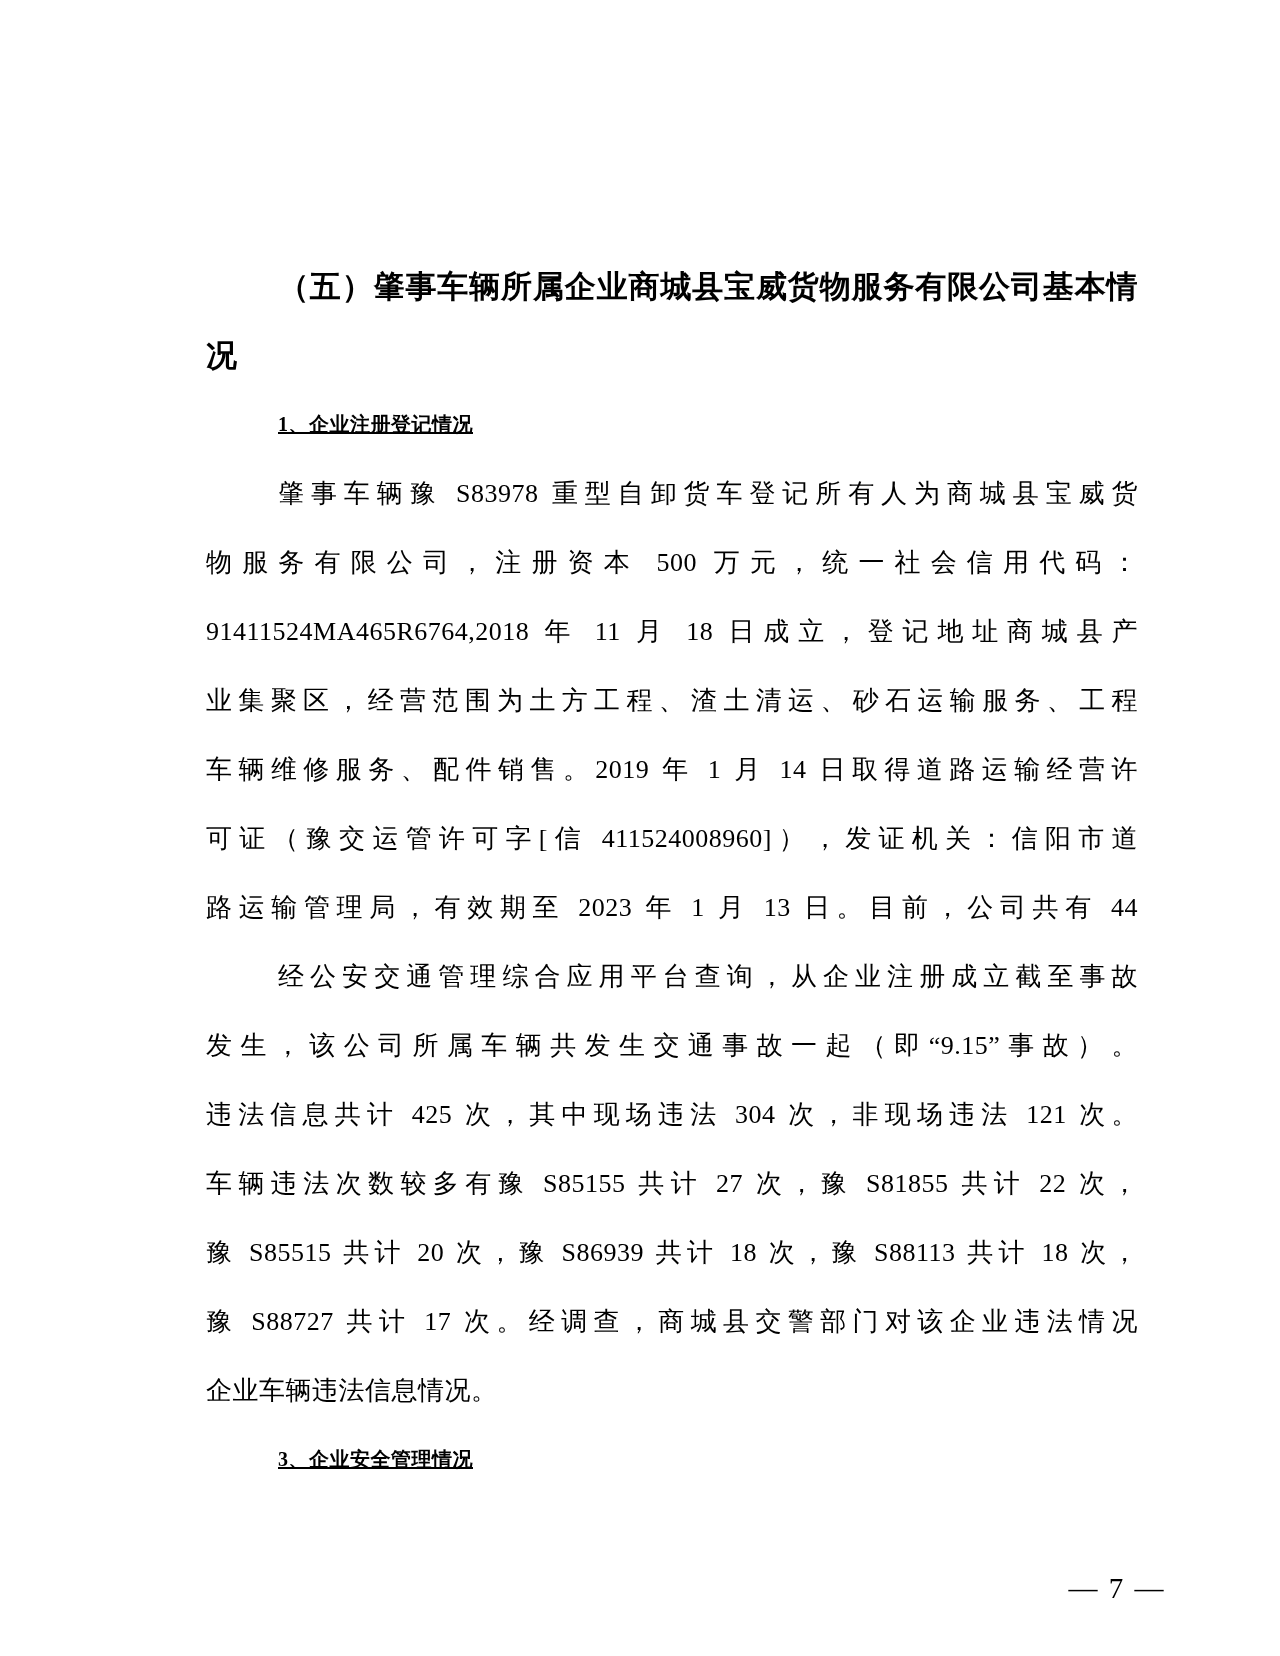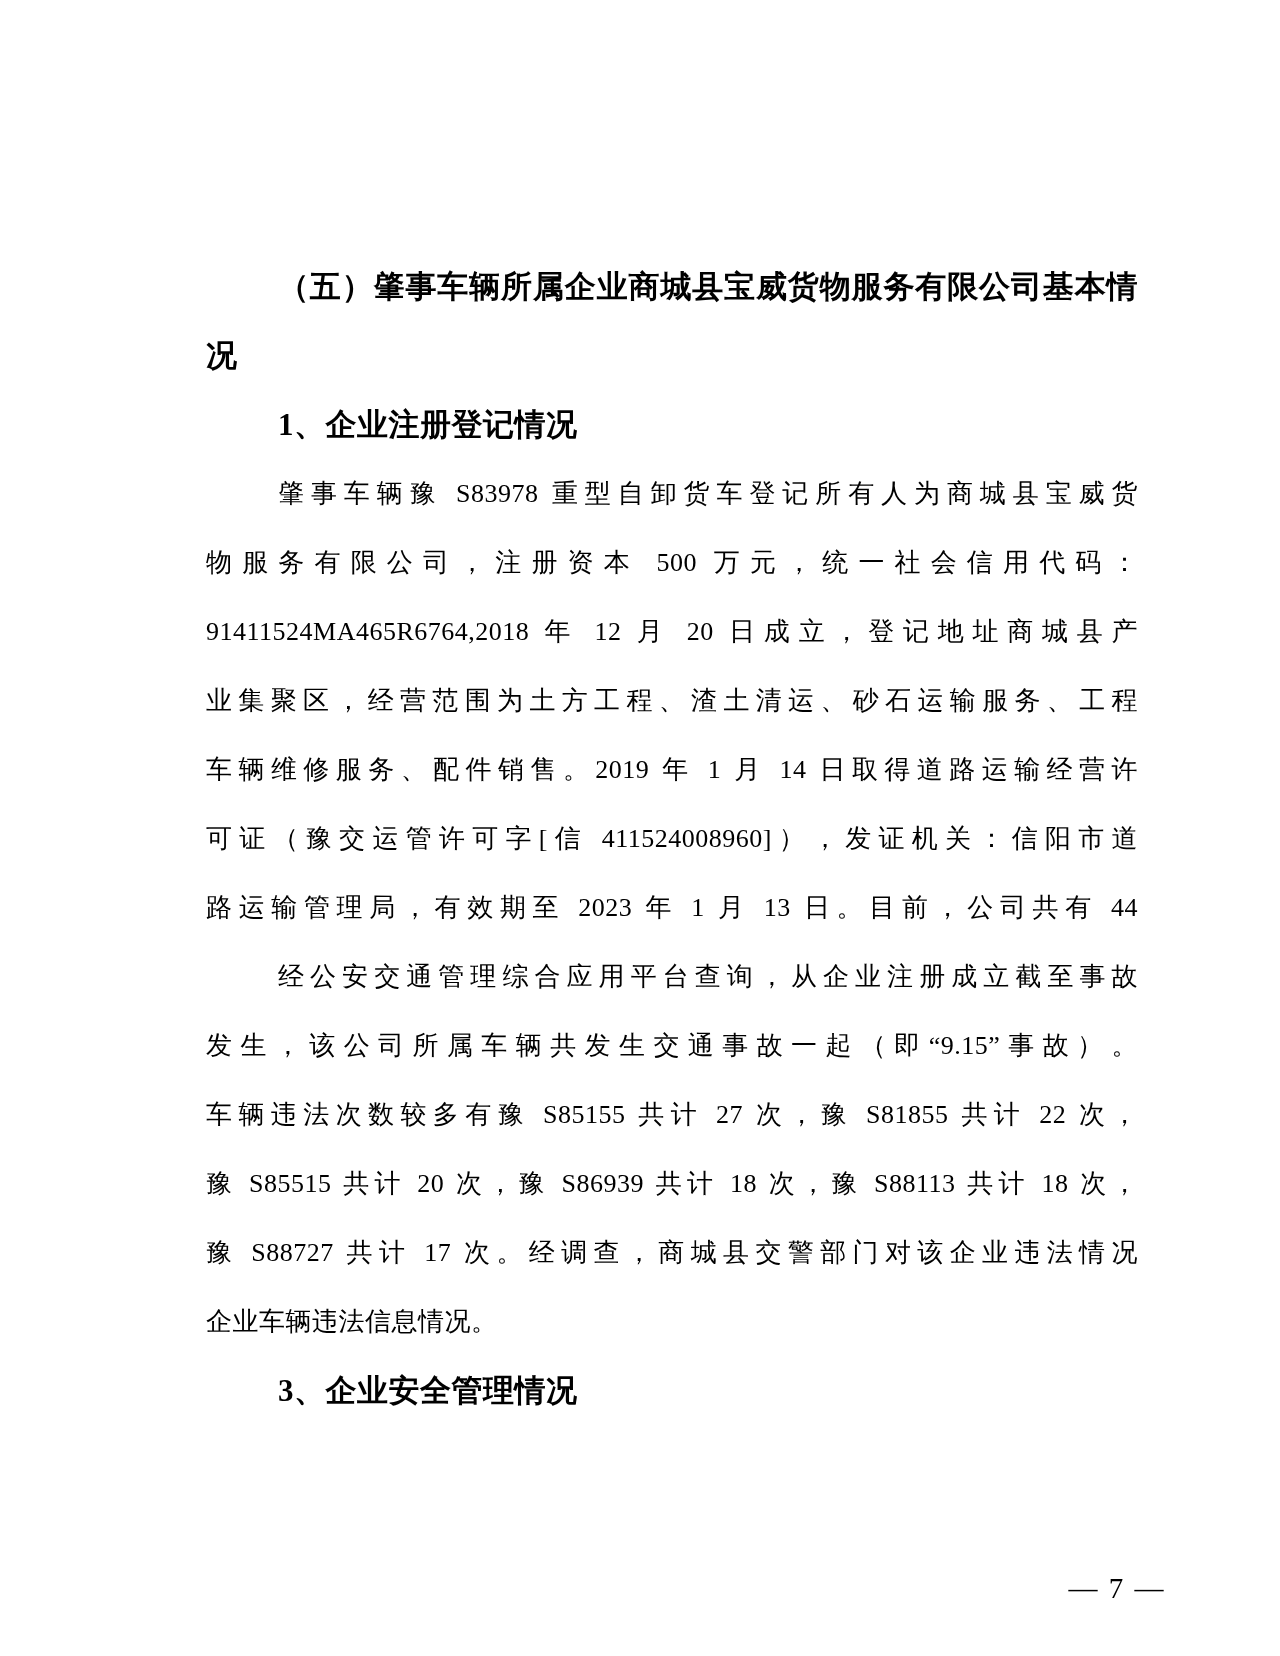--- a/index.html
+++ b/index.html
@@ -39,24 +39,25 @@
   }
   .line.indent {
     text-indent: 72px;
   }
   .line.doc-heading {
     font-size: 31px;
     font-weight: 700;
     letter-spacing: 0.5px;
   }
   .line.sub-heading {
-    font-size: 31px;
+    font-size: 20px;
     font-weight: 700;
     text-align: left;
     text-align-last: left;
+    text-decoration: underline;
   }
   .page-number {
     position: absolute;
     left: 1000px;
     top: 1526px;
     width: 170px;
     height: 61px;
     line-height: 61px;
     font-size: 29px;
     text-align: center;
@@ -70,29 +71,30 @@
 
   <div class="content">
 
     <div class="line doc-heading indent">（五）肇事车辆所属企业商城县宝威货物服务有限公司基本情</div>
     <div class="line doc-heading no-stretch">况</div>
 
     <div class="line sub-heading indent">1、企业注册登记情况</div>
 
     <div class="line indent">肇事车辆豫 S83978 重型自卸货车登记所有人为商城县宝威货</div>
     <div class="line">物服务有限公司，注册资本 500 万元，统一社会信用代码：</div>
-    <div class="line">91411524MA465R6764,2018 年 12 月 20 日成立，登记地址商城县产</div>
+    <div class="line">91411524MA465R6764,2018 年 11 月 18 日成立，登记地址商城县产</div>
     <div class="line">业集聚区，经营范围为土方工程、渣土清运、砂石运输服务、工程</div>
     <div class="line">车辆维修服务、配件销售。2019 年 1 月 14 日取得道路运输经营许</div>
     <div class="line">可证（豫交运管许可字[信 411524008960]），发证机关：信阳市道</div>
     <div class="line">路运输管理局，有效期至 2023 年 1 月 13 日。目前，公司共有 44</div>
 
 
     <div class="line indent">经公安交通管理综合应用平台查询，从企业注册成立截至事故</div>
     <div class="line">发生，该公司所属车辆共发生交通事故一起（即“9.15”事故）。</div>
+    <div class="line">违法信息共计 425 次，其中现场违法 304 次，非现场违法 121 次。</div>
     <div class="line">车辆违法次数较多有豫 S85155 共计 27 次，豫 S81855 共计 22 次，</div>
     <div class="line">豫 S85515 共计 20 次，豫 S86939 共计 18 次，豫 S88113 共计 18 次，</div>
     <div class="line">豫 S88727 共计 17 次。经调查，商城县交警部门对该企业违法情况</div>
     <div class="line no-stretch">企业车辆违法信息情况。</div>
 
     <div class="line sub-heading indent">3、企业安全管理情况</div>
 
   </div>
 
   <div class="page-number">— 7 —</div>

